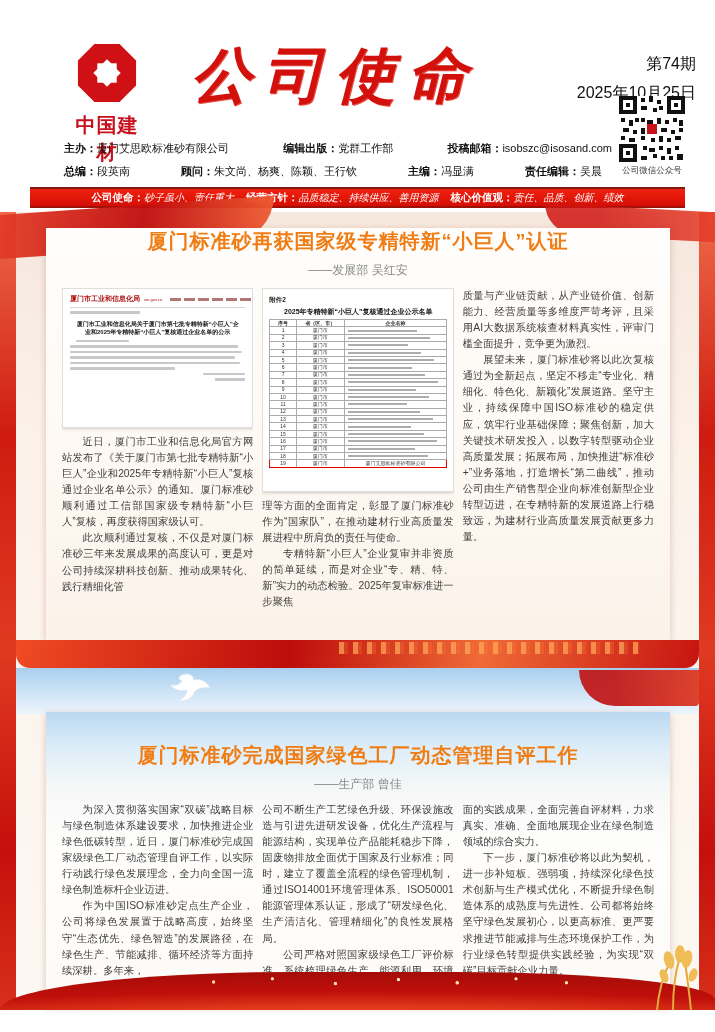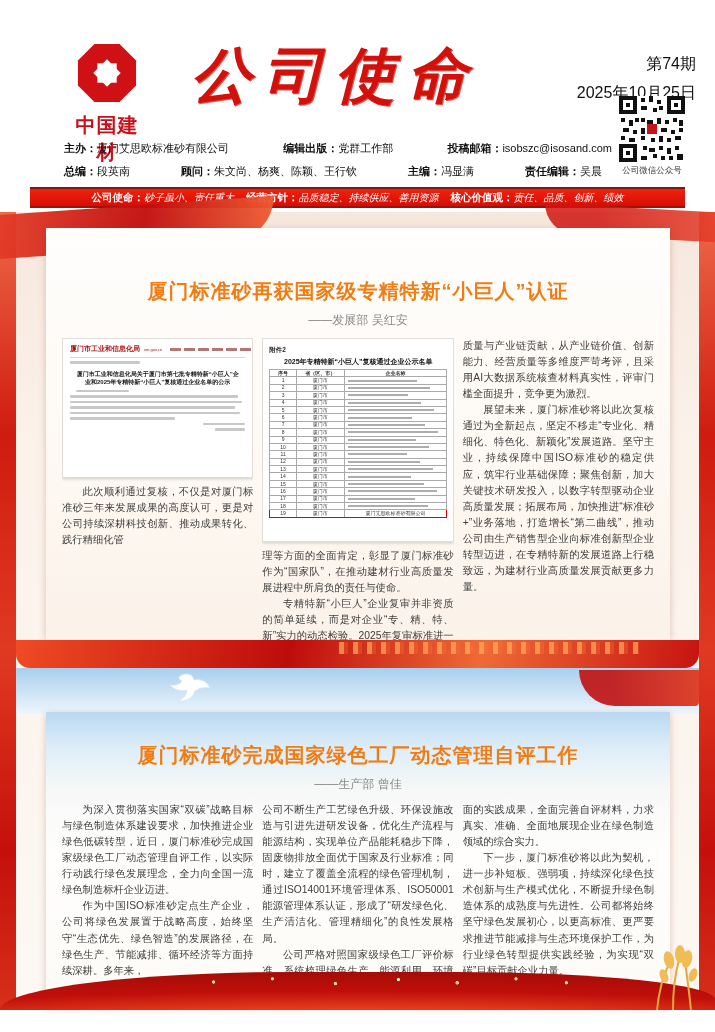--- a/index.html
+++ b/index.html
@@ -43,21 +43,21 @@
         transform:skewY(-4deg);border-radius:0 0 70px 18px;opacity:.95;}
   .ribbon-top-right{position:absolute;right:-10px;top:-4px;width:180px;height:30px;
         background:linear-gradient(265deg,#e7422b,#d01510 70%);transform:skewY(3deg);
         border-radius:0 0 20px 60px;opacity:.85;}
 
   
   .card{position:absolute;left:46px;width:624px;box-shadow:0 2px 7px rgba(150,60,30,.28);overflow:hidden;}
   .card1{top:16px;height:412px;background:linear-gradient(180deg,#fffefd 0%,#fdf7f0 70%,#fbf2e9 100%);}
   .card2{top:500px;height:294px;background:linear-gradient(180deg,#b9d8f1 0%,#ddedf9 12%,#f6f8f7 26%,#fffefd 48%,#fdfbf7 100%);}
 
-  .art-title{margin:0;padding-top:50px;text-align:center;font-size:20px;font-weight:900;
+  .art-title{margin:0;text-align:center;font-size:20px;font-weight:900;
              color:#ef7d14;letter-spacing:1px;}
   .card2 .art-title{padding-top:30px;}
   .byline{text-align:center;font-size:12px;color:#8a8a8a;margin-top:7px;}
 
   .cols{display:flex;gap:9px;padding:9px 16px 0 16px;}
   .col{width:192px;overflow:hidden;}
   .card1 .cols{height:330px;} .card2 .cols{height:205px;}
   .col p{margin:0;font-size:10.3px;line-height:1.56;color:#3c3c3c;text-align:justify;}
   .col p.indent{text-indent:2em;}
   .col p.cont{text-indent:0;}
@@ -247,20 +247,21 @@
             <div class="bar" style="width:30%;margin-left:6px"></div>
             <div class="bar" style="width:96%"></div>
             <div class="bar" style="width:98%"></div>
             <div class="bar" style="width:94%"></div>
             <div class="bar" style="width:97%"></div>
             <div class="bar" style="width:60%"></div>
             <div class="bar sig"></div>
             <div class="bar sig" style="width:30px"></div>
           </div>
           <div>
+              <p class="indent">近日，厦门市工业和信息化局官方网站发布了《关于厦门市第七批专精特新“小巨人”企业和2025年专精特新“小巨人”复核通过企业名单公示》的通知。厦门标准砂顺利通过工信部国家级专精特新“小巨人”复核，再度获得国家级认可。</p>
               <p class="indent">此次顺利通过复核，不仅是对厦门标准砂三年来发展成果的高度认可，更是对公司持续深耕科技创新、推动成果转化、践行精细化管</p>
             </div>
         </div>
 
         <div class="col">
           <div class="tableshot">
             <div class="ts-att">附件2</div>
             <div class="ts-title">2025年专精特新“小巨人”复核通过企业公示名单</div>
             <table class="ts">
               <thead>

